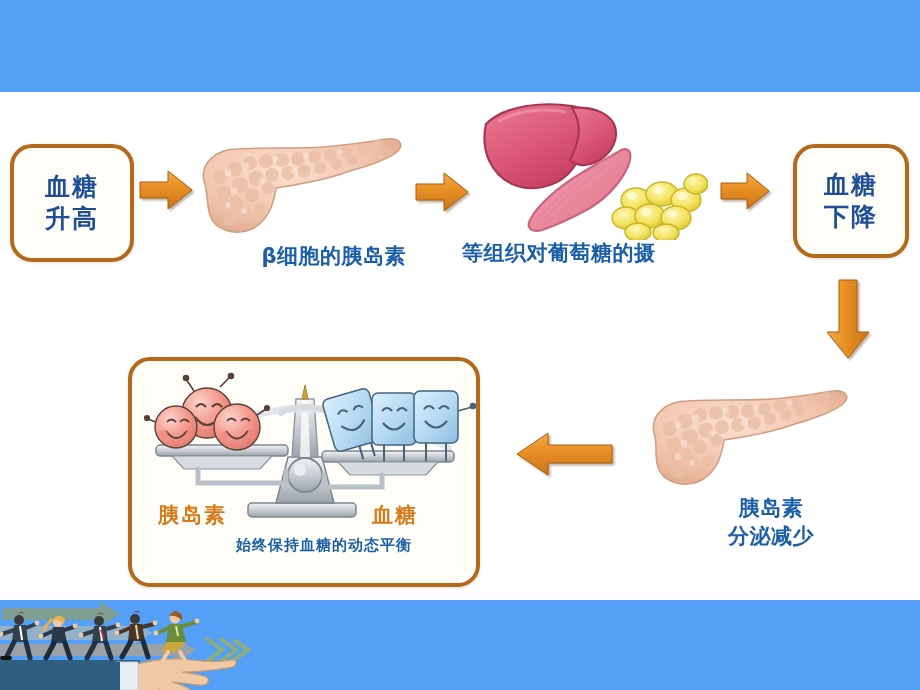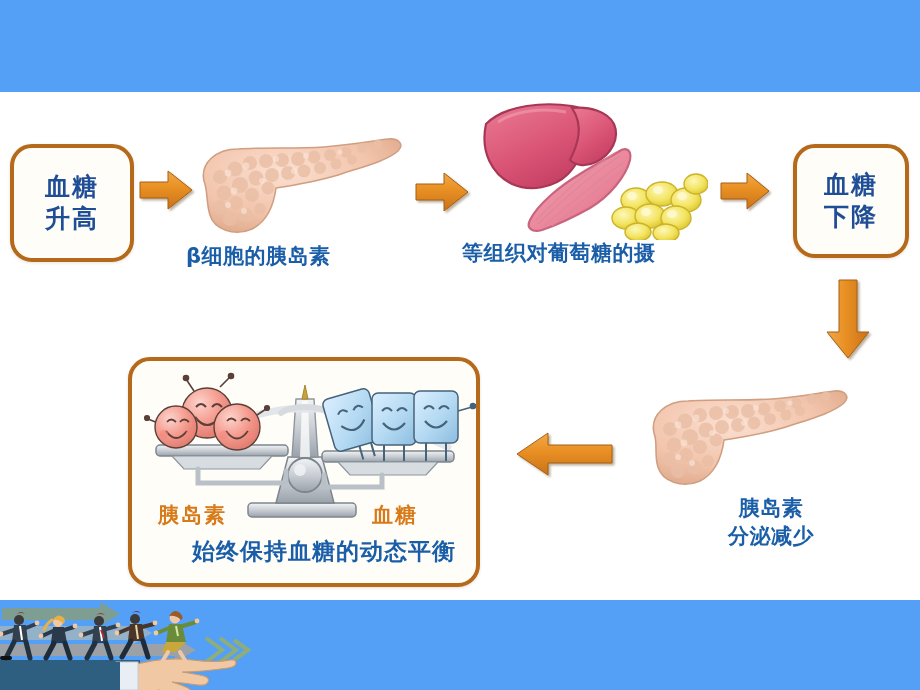--- a/index.html
+++ b/index.html
@@ -62,21 +62,21 @@
     position: absolute;
     color: #1b5ea8;
     font-size: 21px;
     font-weight: bold;
     line-height: 1.32;
     letter-spacing: 0.5px;
     text-shadow: 0 1px 0 rgba(255,255,255,0.65);
   }
   #cap-beta {
     left: 186px; top: 243px; width: 220px;
-    text-align: left;
+    text-align: right;
   }
   #cap-uptake {
     left: 462px; top: 240px; width: 232px;
     text-align: left;
   }
   #cap-less {
     left: 676px; top: 495px; width: 190px;
     text-align: center;
   }
 
@@ -122,21 +122,21 @@
     letter-spacing: 2px;
     text-shadow: 0 1px 0 rgba(255,255,255,0.8);
   }
   #label-insulin { left: 26px; top: 140px; }
   #label-glucose { left: 240px; top: 140px; }
   #balance-caption {
     position: absolute;
     left: 0; top: 175px;
     width: 384px;
     text-align: center;
-    font-size: 23px;
+    font-size: 15px;
     font-weight: bold;
     color: #1b5ea8;
     letter-spacing: 1px;
     text-shadow: 0 1px 0 rgba(255,255,255,0.7);
   }
   
   .footer-band {
     position: absolute;
     left: 0; top: 600px;
     width: 920px; height: 90px;

